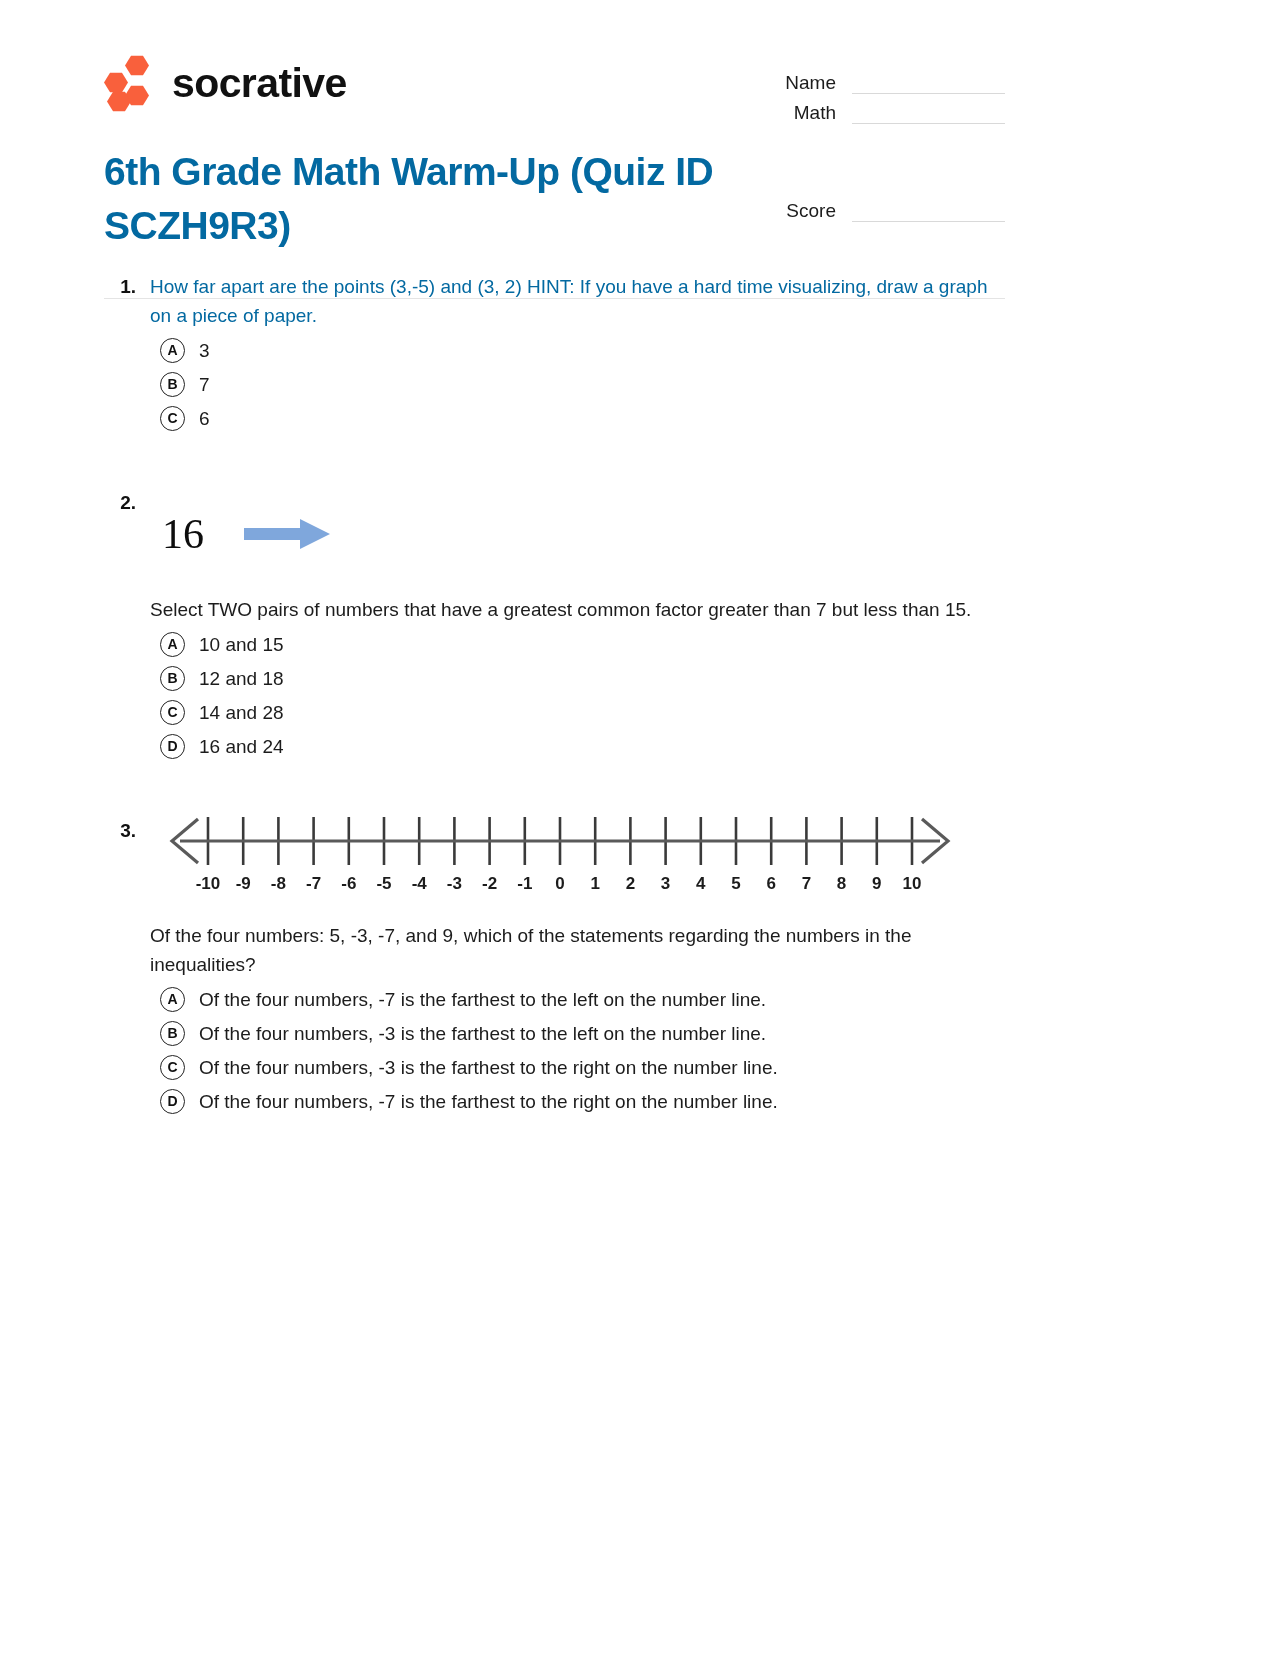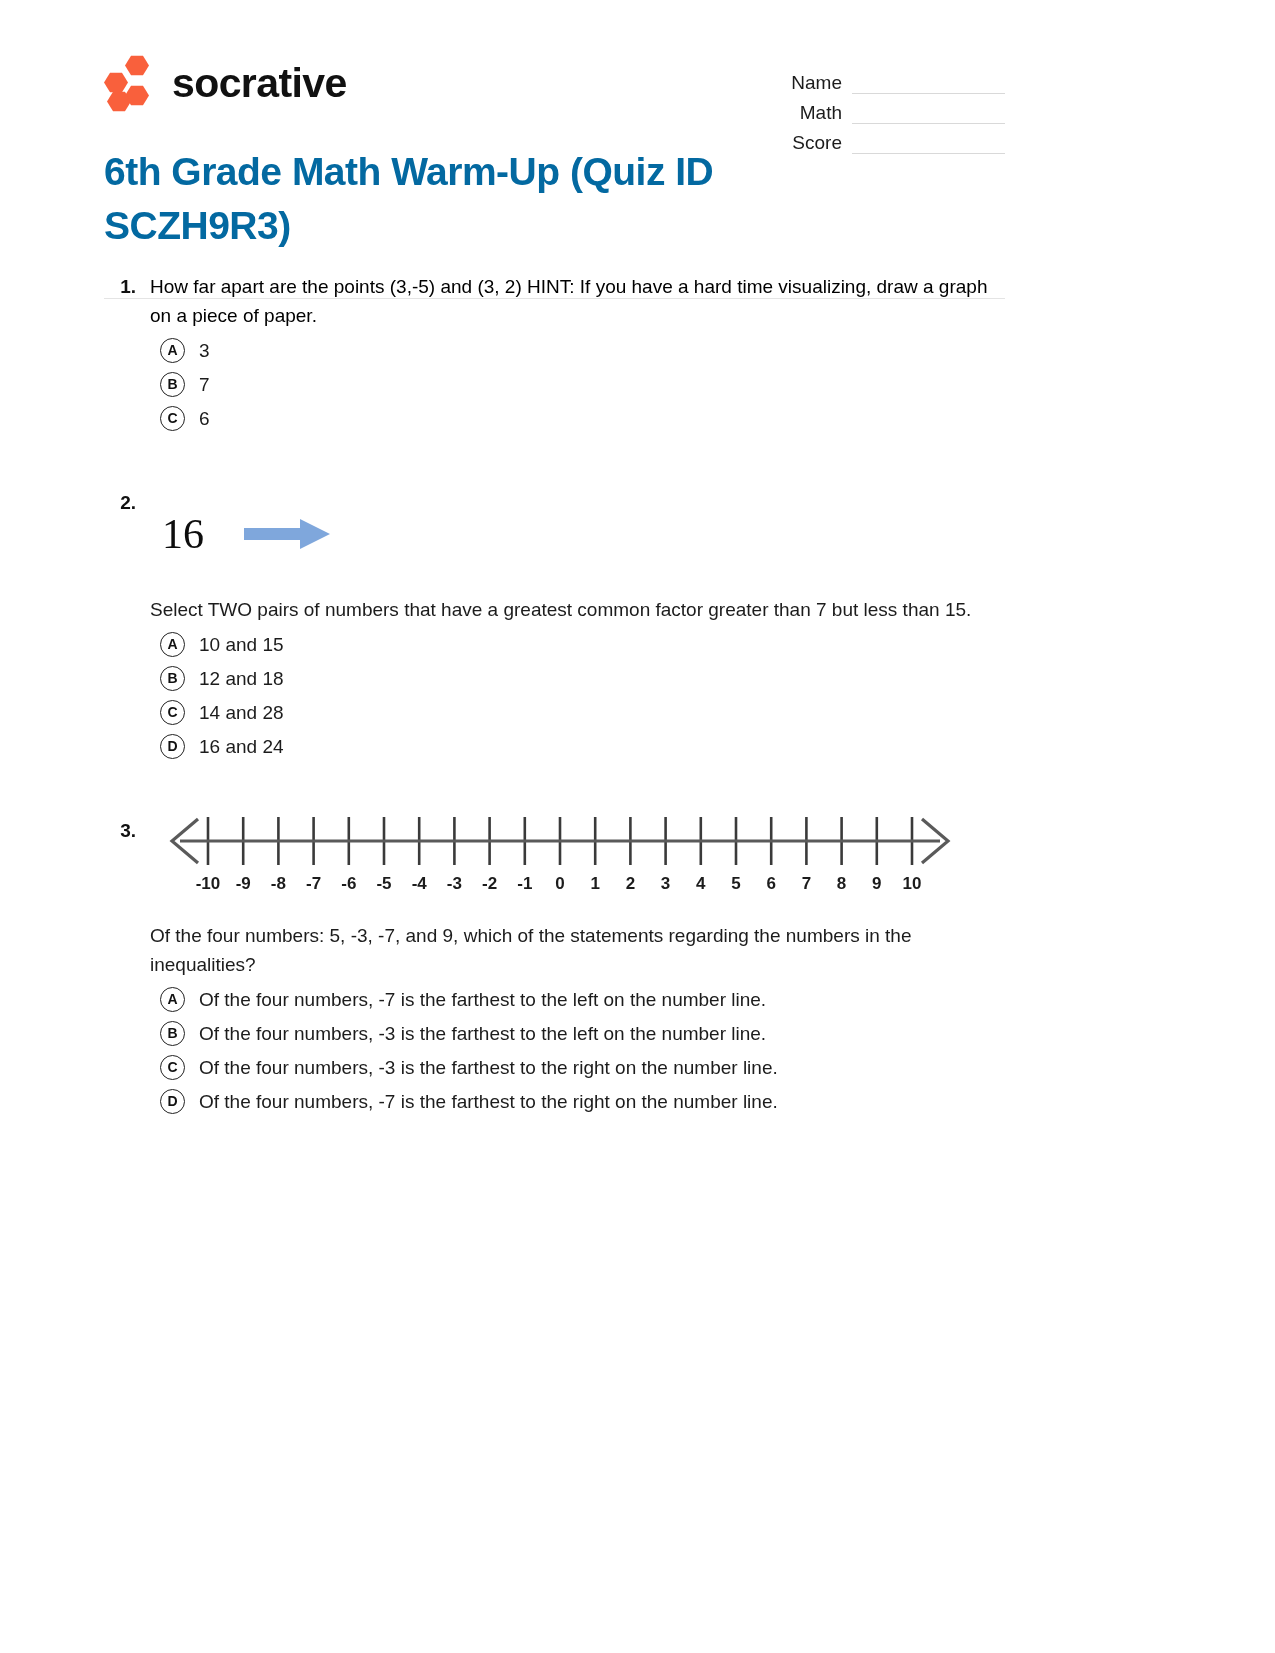--- a/index.html
+++ b/index.html
@@ -68,24 +68,24 @@
   .meta {
     position: absolute;
     right: 0;
     top: 64px;
     width: 245px;
   }
   .meta-row {
     display: flex;
     align-items: flex-end;
     justify-content: flex-end;
-    gap: 10px;
+    gap: 16px;
     height: 30px;
   }
-  .meta-row.score { }
+  .meta-row.score { margin-top: 68px; }
   .meta-label {
     font-size: 19px;
     color: #1c1c1c;
     line-height: 22px;
     white-space: nowrap;
   }
   .meta-rule {
     width: 153px;
     border-bottom: 1.5px solid #d9d9d9;
     height: 20px;
@@ -132,21 +132,21 @@
     padding-right: 14px;
     font-size: 19px;
     font-weight: 700;
     line-height: 29px;
     color: #111111;
     box-sizing: border-box;
   }
   .q-text {
     font-size: 19px;
     line-height: 29px;
-    color: #000000;
+    color: #0369a1;
     max-width: 880px;
   }
   .q-body-text {
     margin-left: 46px;
     font-size: 19px;
     line-height: 29px;
     color: #1c1c1c;
     max-width: 880px;
   }
 

